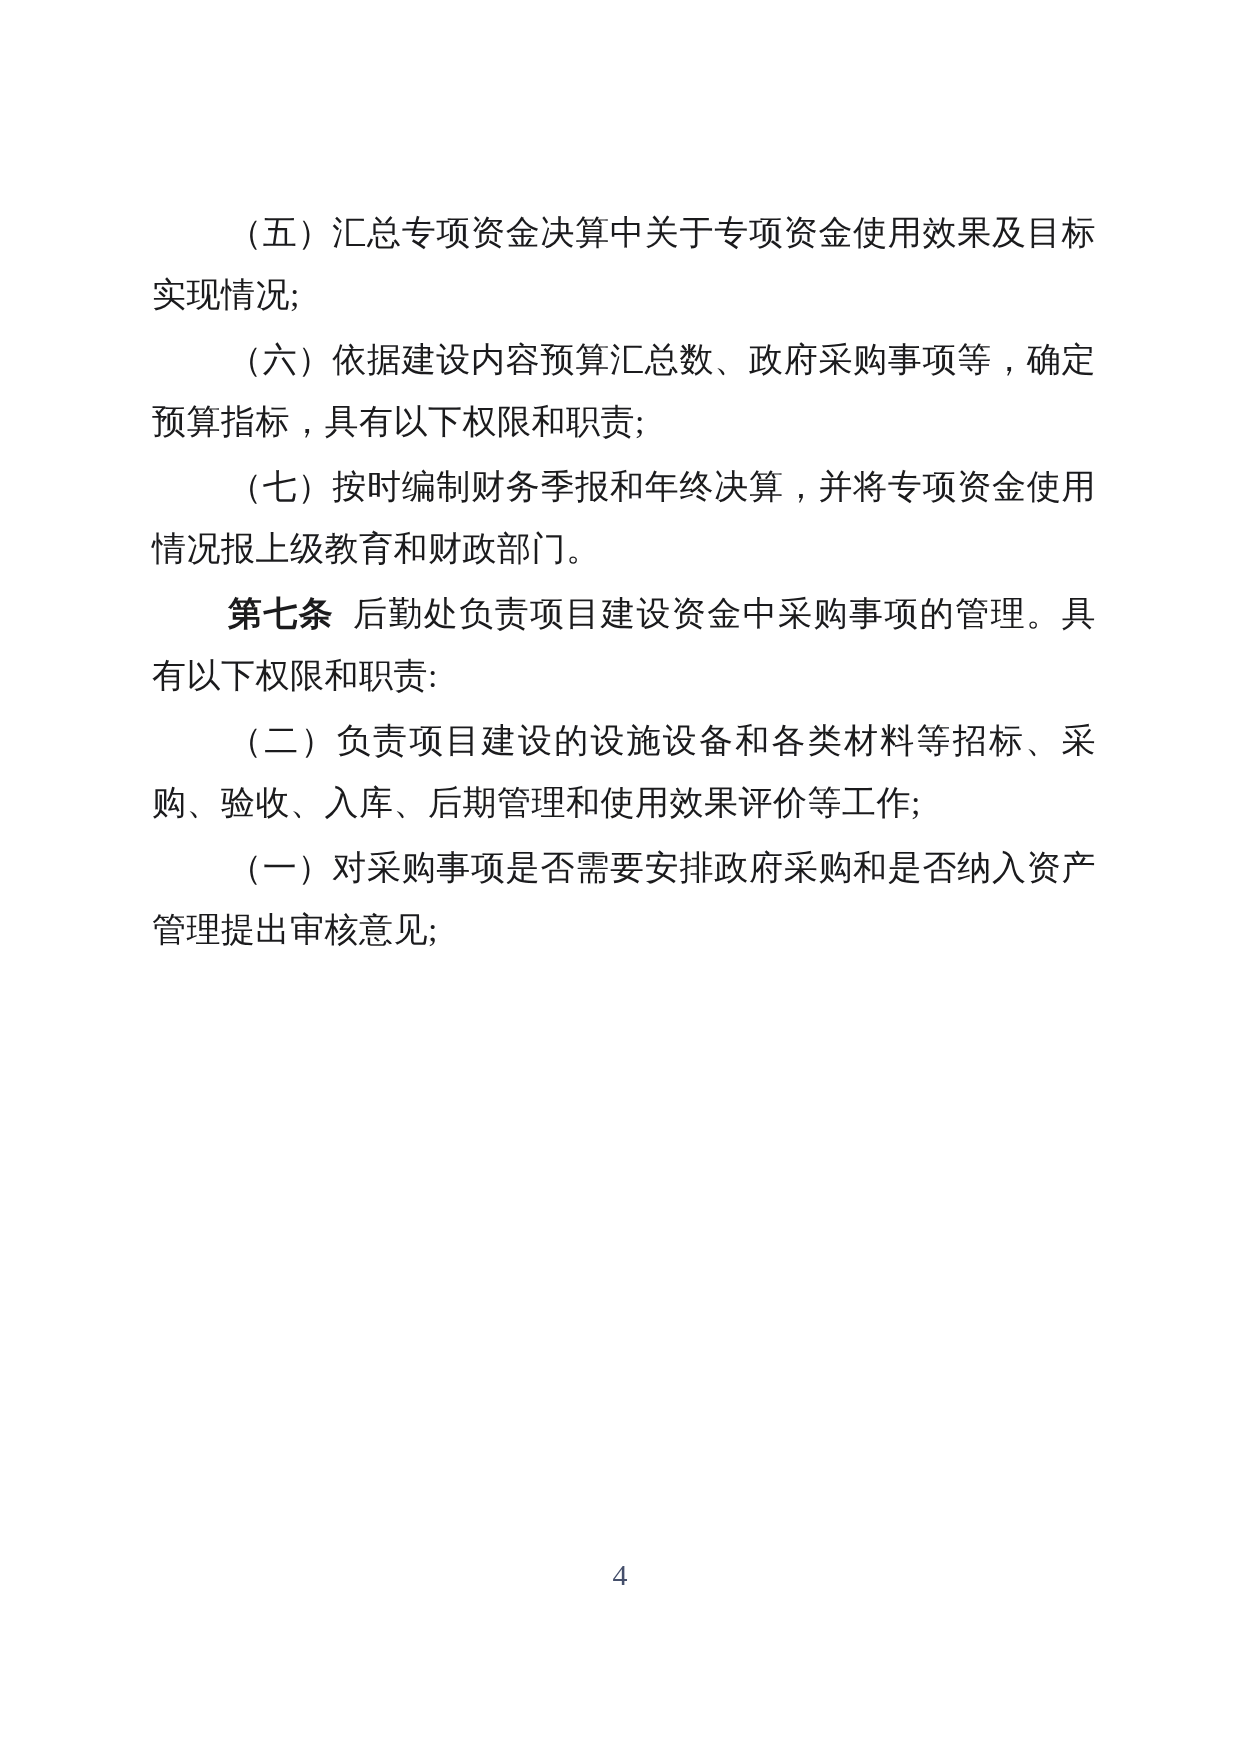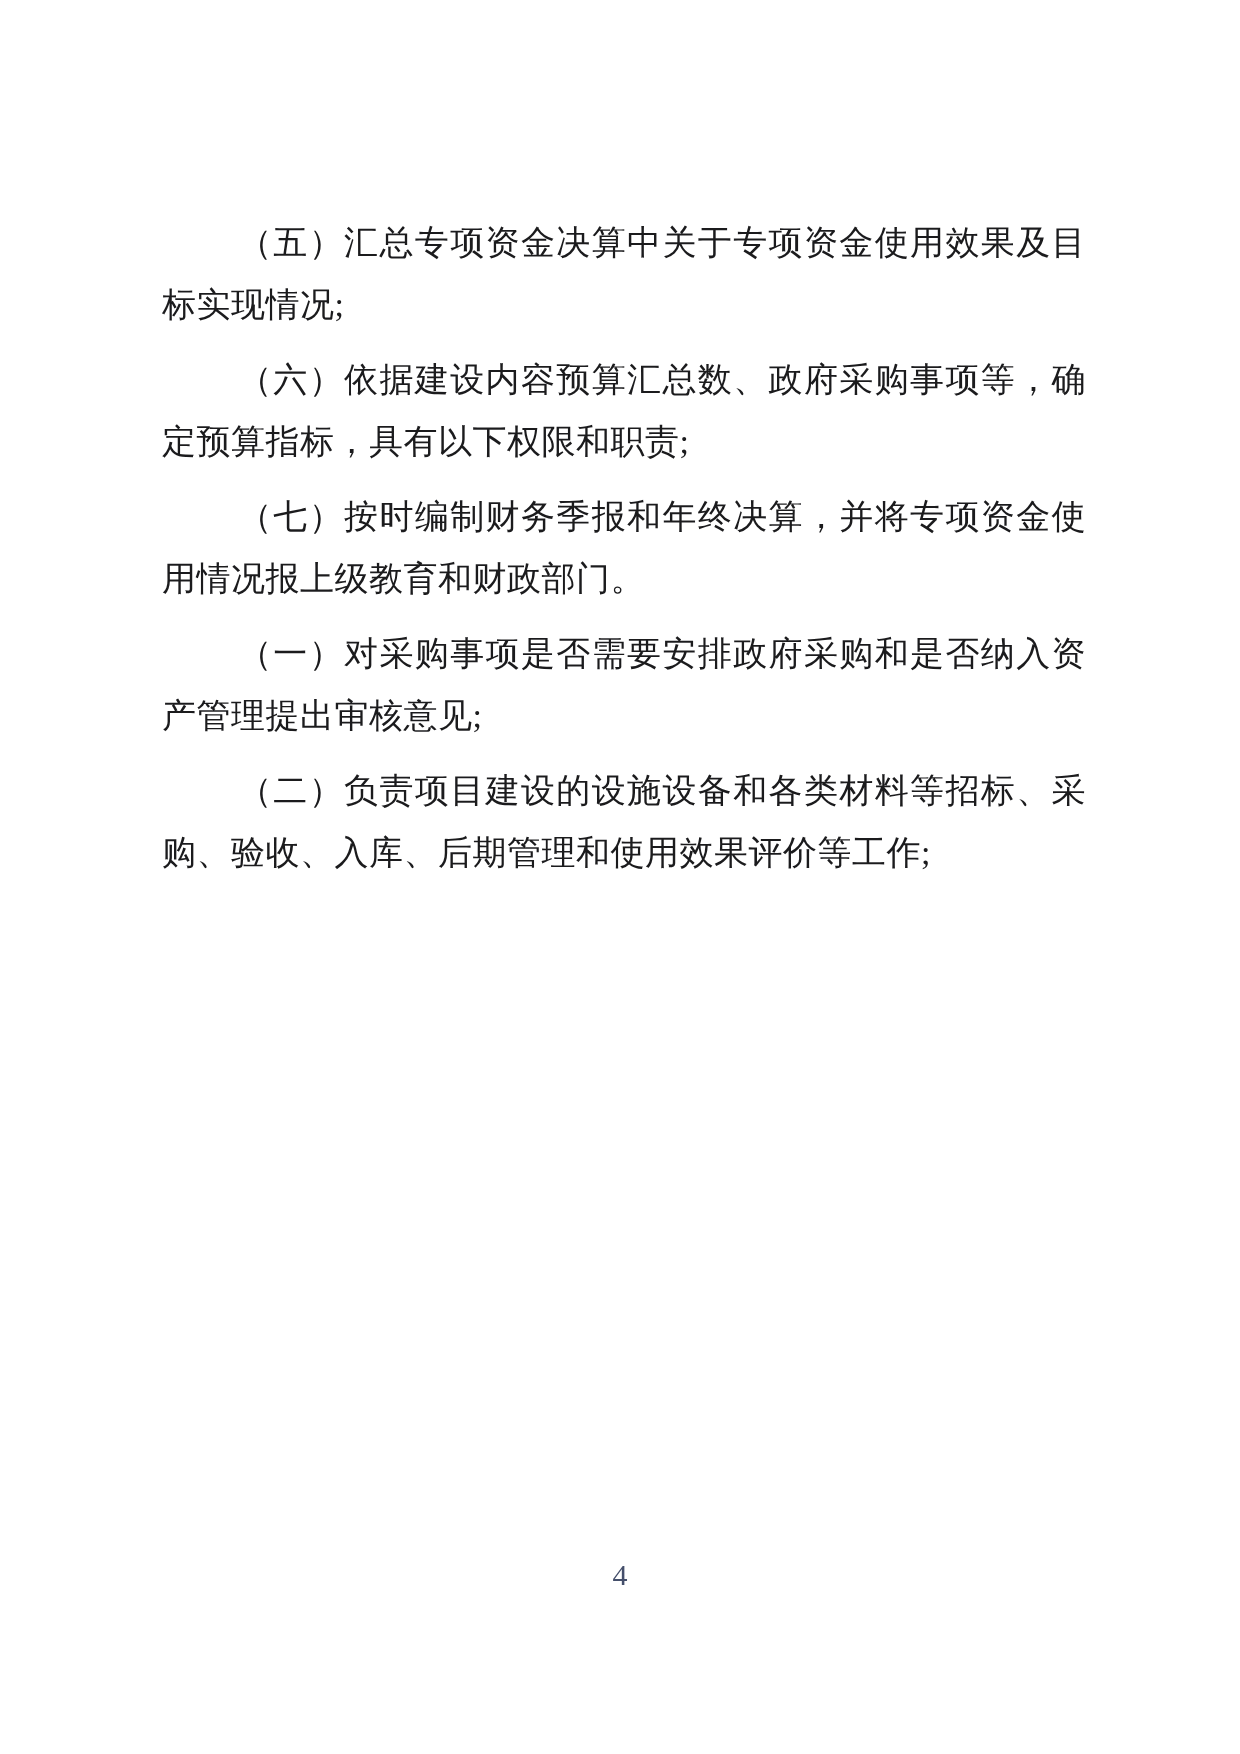--- a/index.html
+++ b/index.html
@@ -15,21 +15,21 @@
     overflow: hidden;
     font-family: "Liberation Serif", "DejaVu Serif", serif;
   }
   .content {
     position: absolute;
     left: 148px;
     top: 198px;
     width: 952px;
   }
   .para {
-    margin: 14px;
+    margin: 4px;
     padding: 0;
     font-size: 34px;
     line-height: 61.5px;
     color: #1b1b1d;
     text-align: justify;
     text-justify: inter-ideograph;
     text-indent: 76px;
     letter-spacing: 0.5px;
   }
   .para b {
@@ -51,17 +51,18 @@
   }
 </style>
 </head>
 <body>
 
 <div class="page">
   <div class="content">
     <p class="para"><b></b><span>（五）汇总专项资金决算中关于专项资金使用效果及目标实现情况;</span></p>
     <p class="para"><b></b><span>（六）依据建设内容预算汇总数、政府采购事项等，确定预算指标，具有以下权限和职责;</span></p>
     <p class="para"><b></b><span>（七）按时编制财务季报和年终决算，并将专项资金使用情况报上级教育和财政部门。</span></p>
+    <p class="para"><b class="spaced">第七条</b><span>后勤处负责项目建设资金中采购事项的管理。具有以下权限和职责:</span></p>
+    <p class="para"><b></b><span>（二）负责项目建设的设施设备和各类材料等招标、采购、验收、入库、后期管理和使用效果评价等工作;</span></p>
     <p class="para"><b></b><span>（一）对采购事项是否需要安排政府采购和是否纳入资产管理提出审核意见;</span></p>
-    <p class="para"><b></b><span>（二）负责项目建设的设施设备和各类材料等招标、采购、验收、入库、后期管理和使用效果评价等工作;</span></p>
   </div>
   <div class="pagenum">4</div>
 </div>
 
 </body></html>

